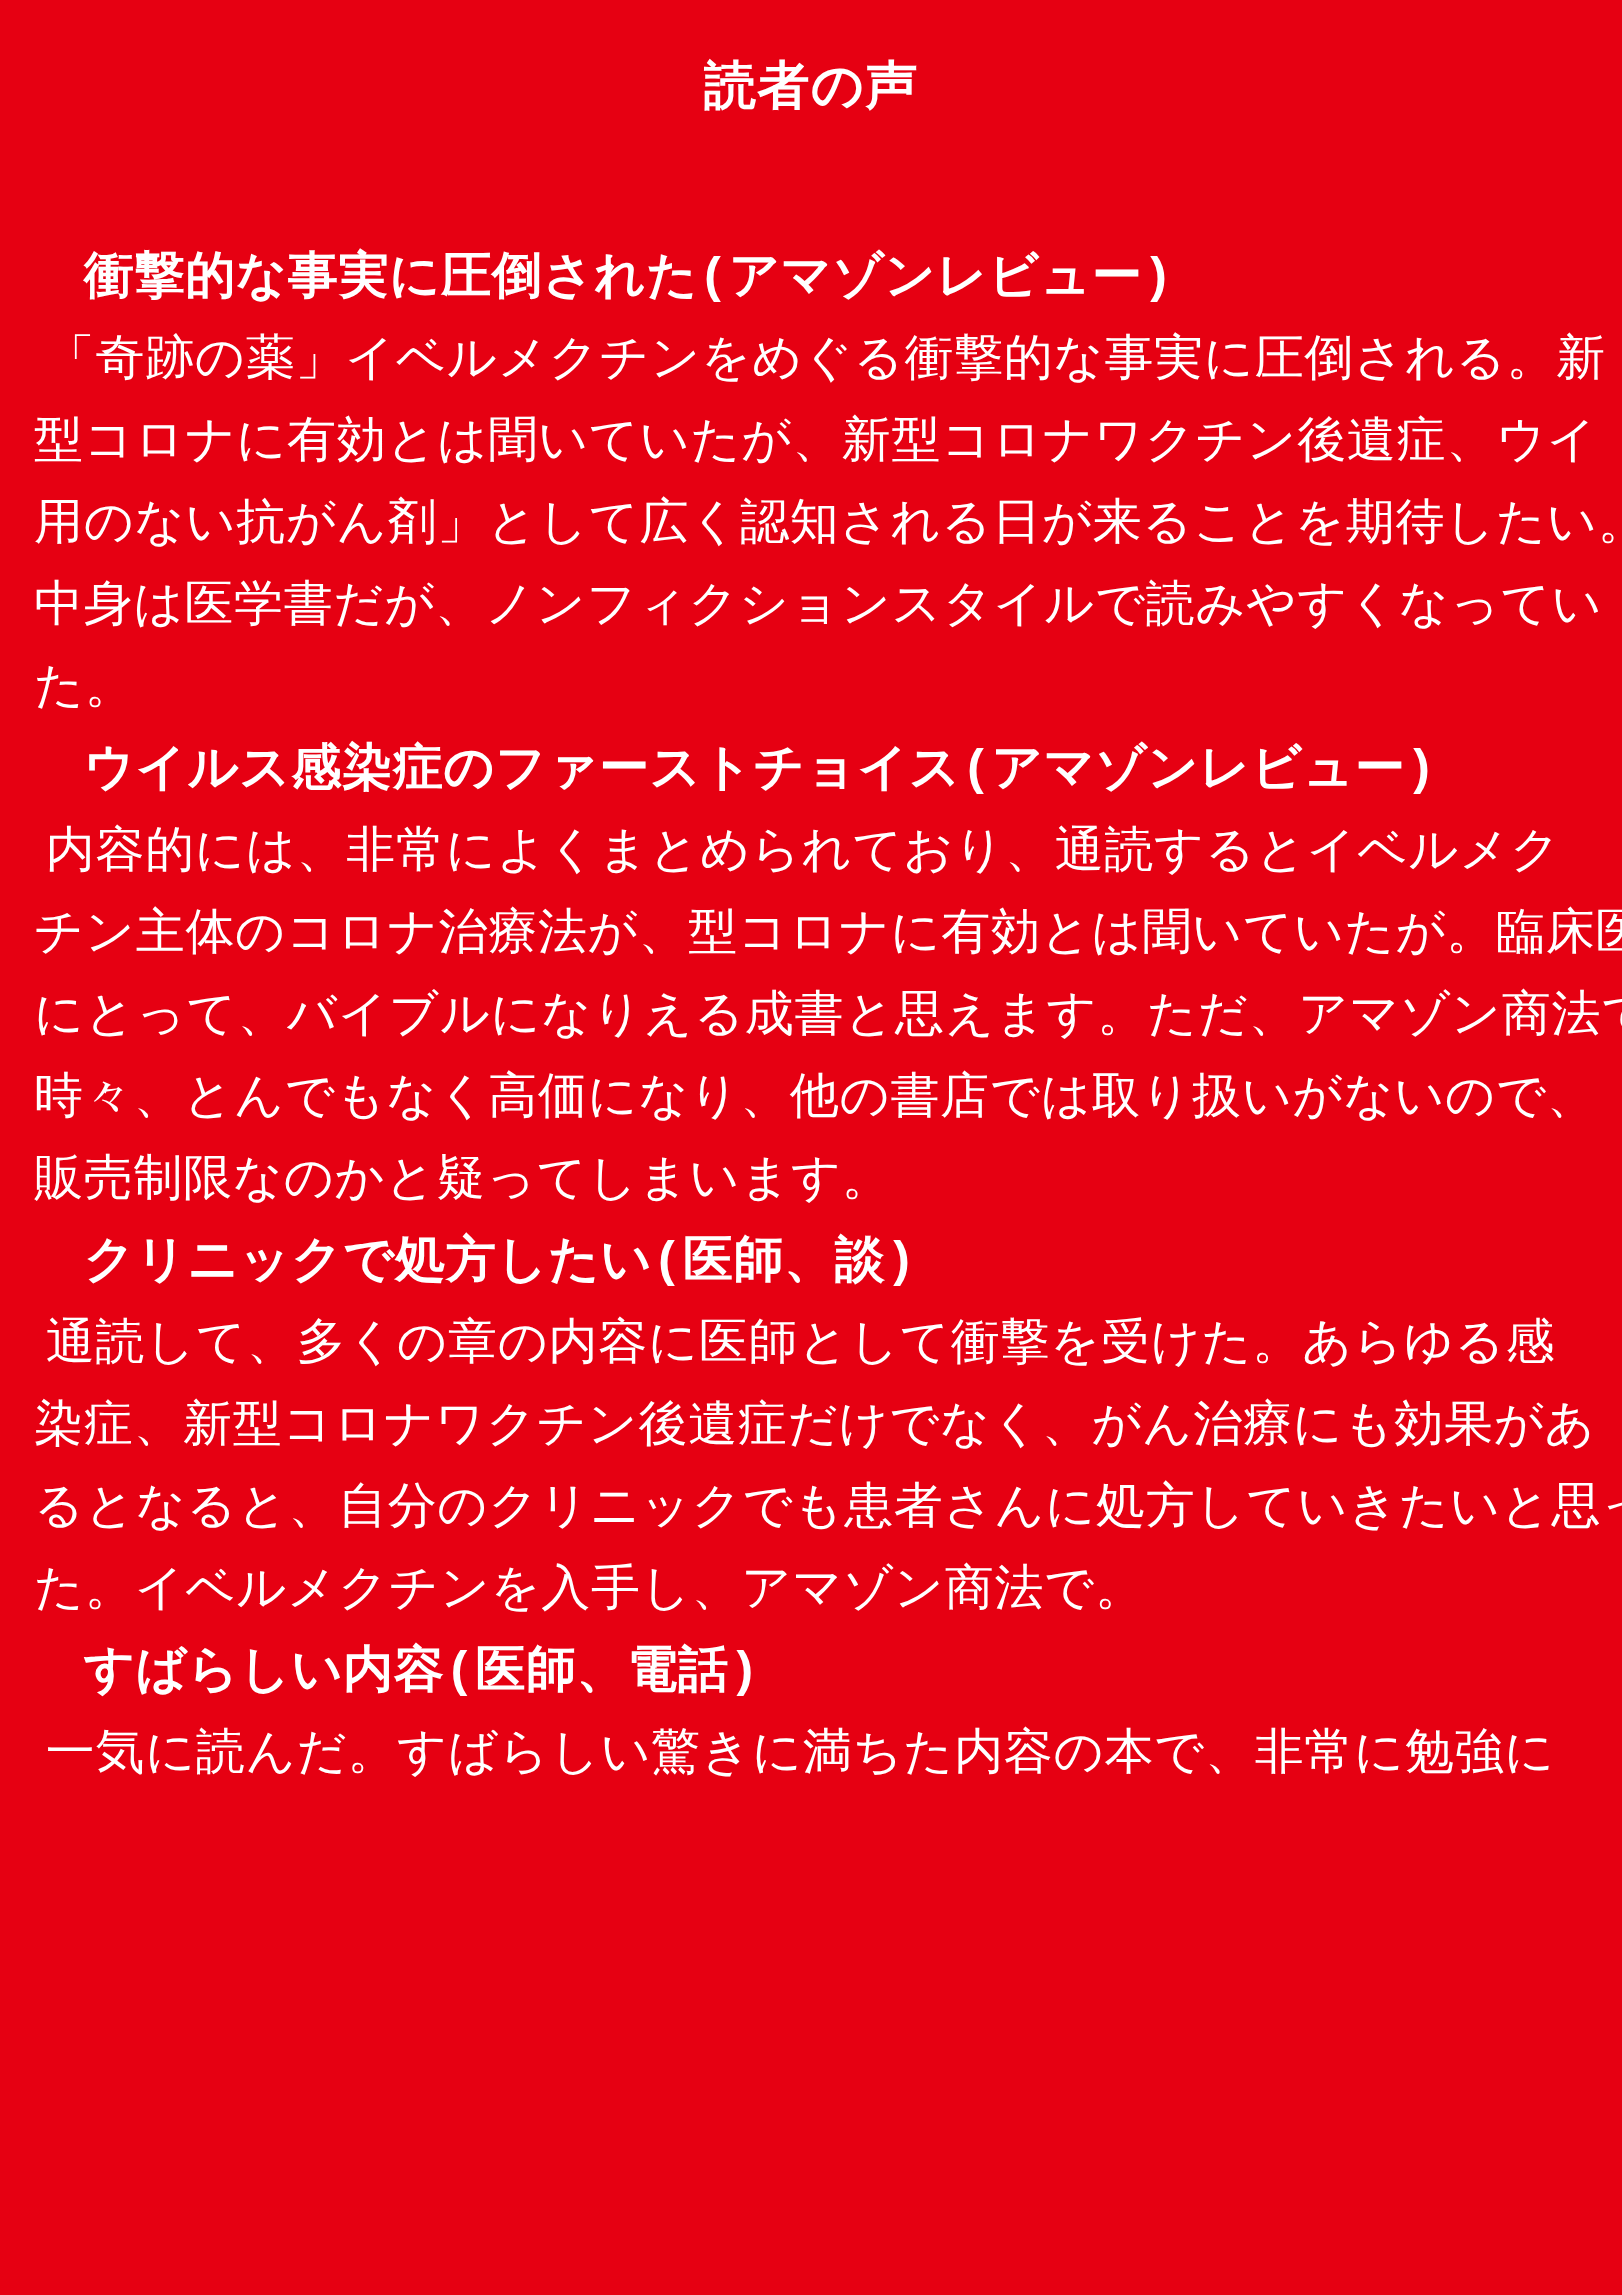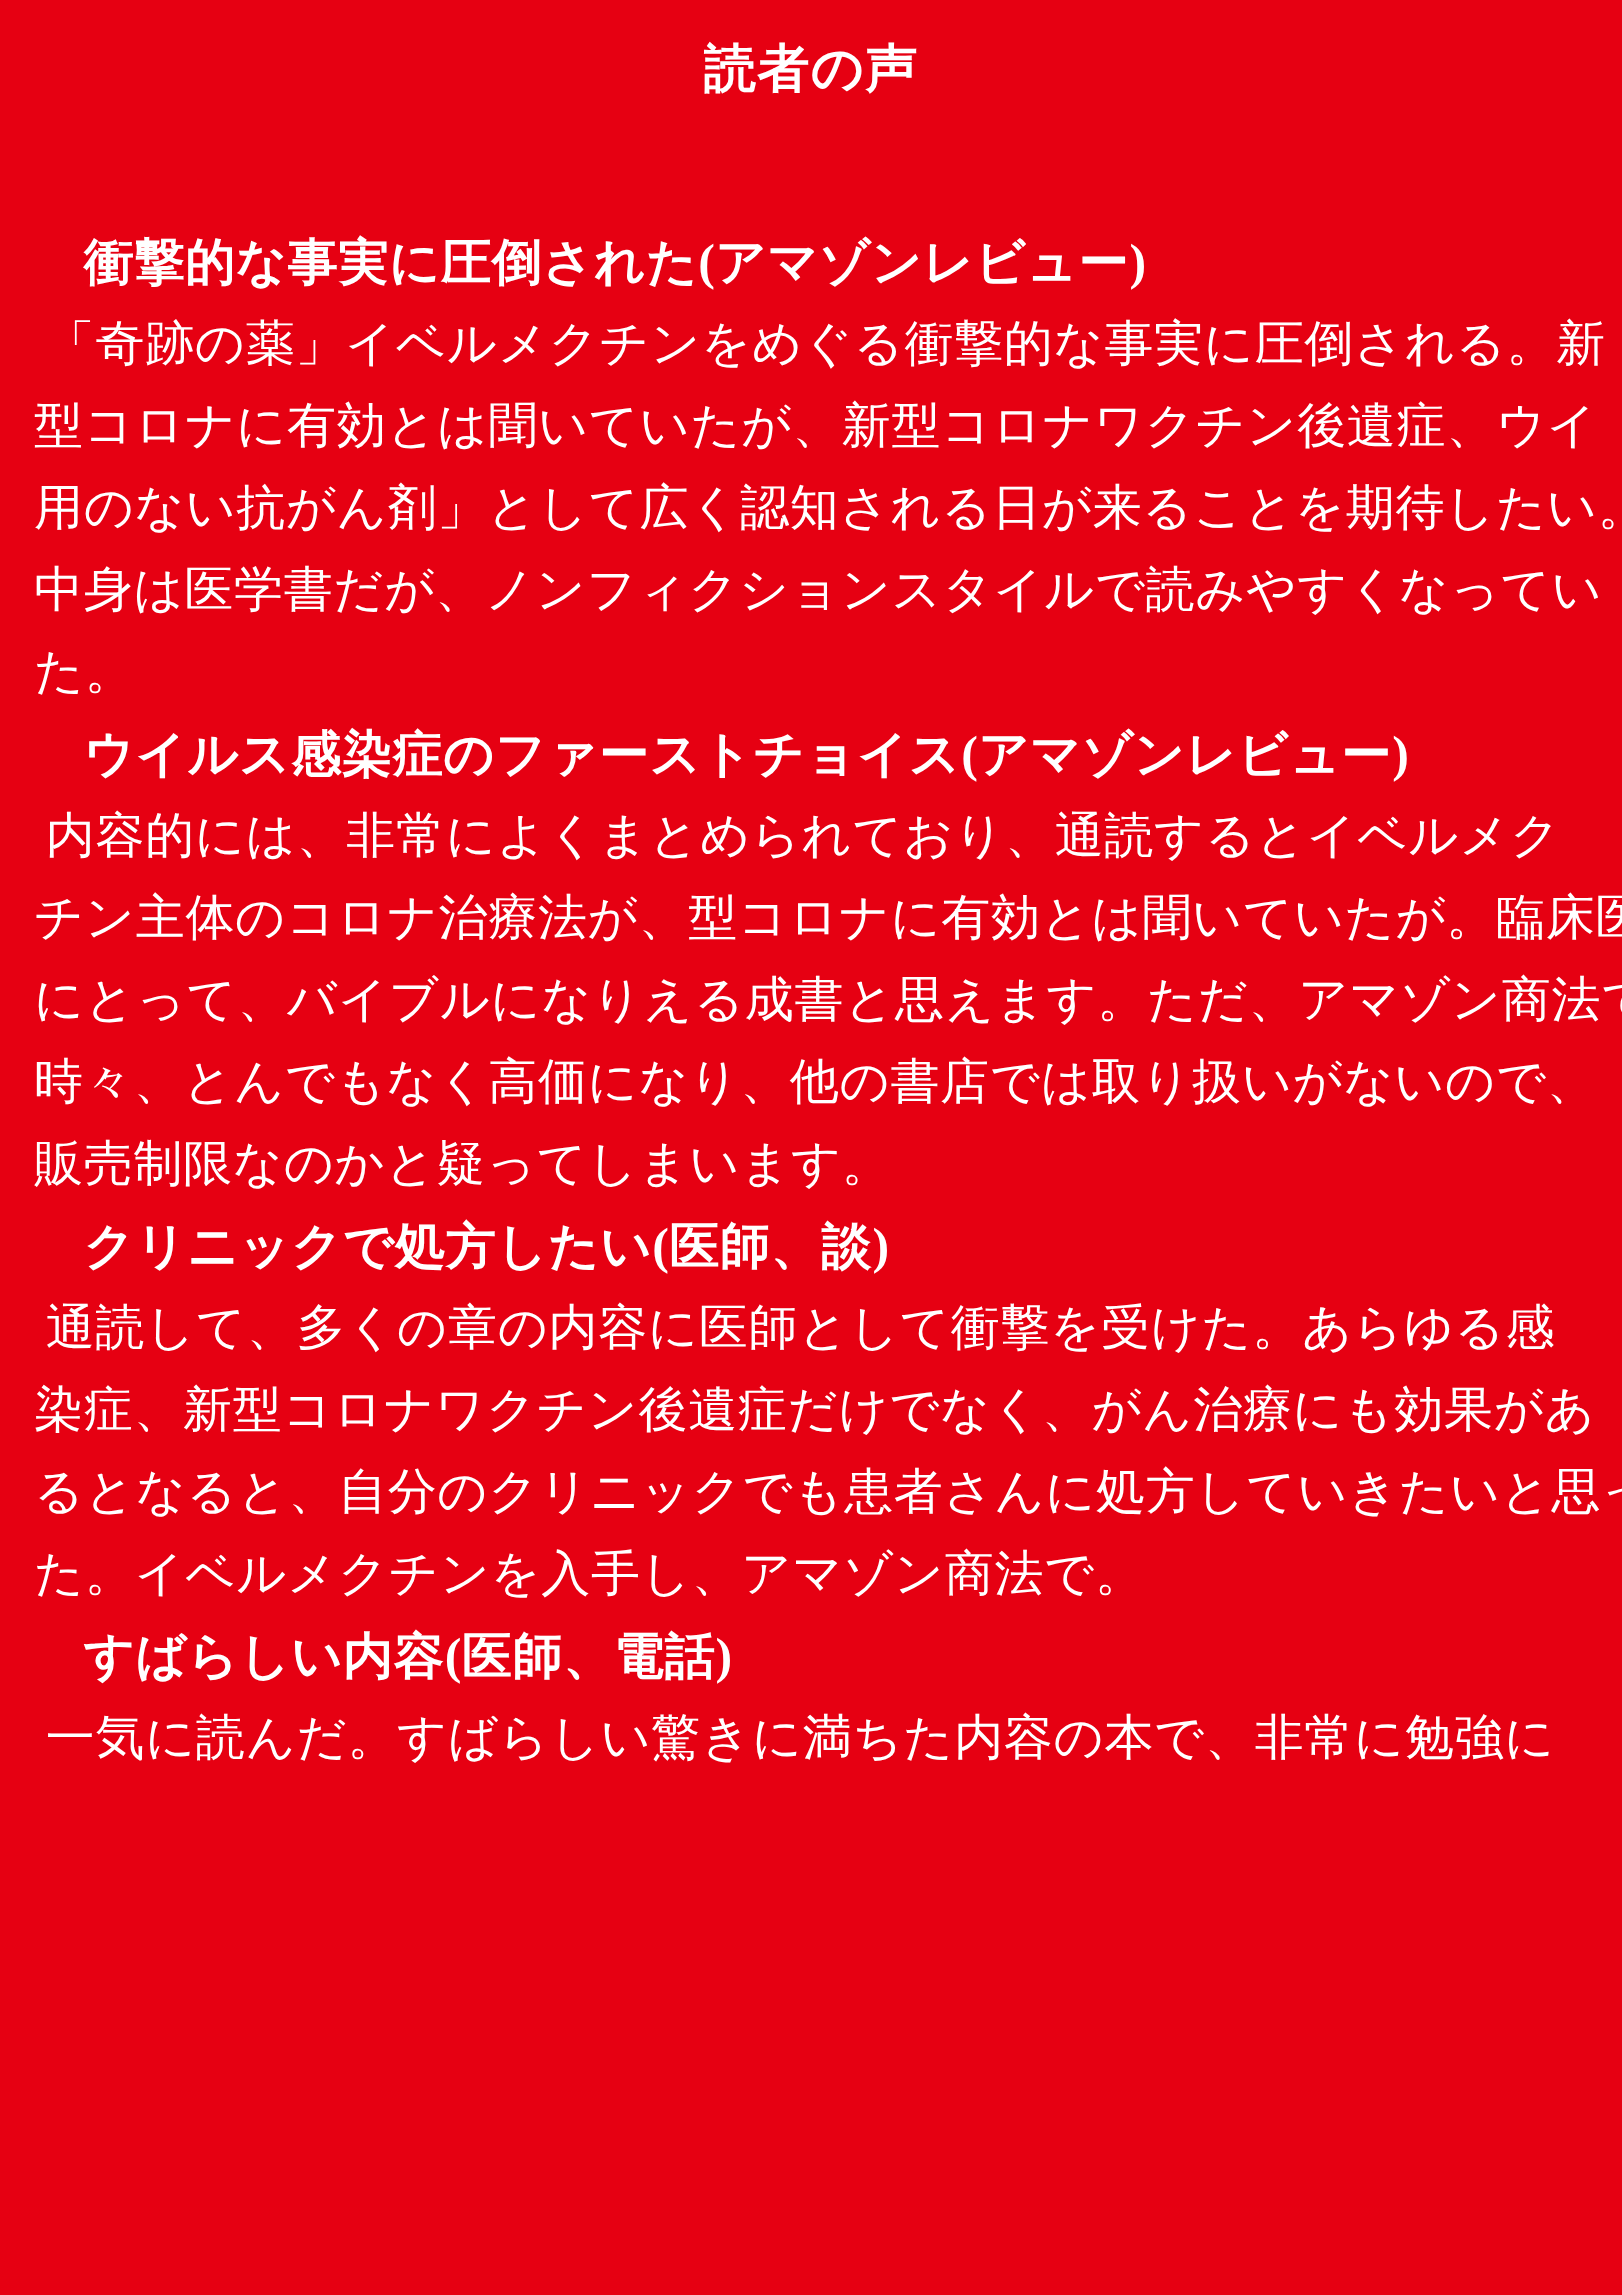--- a/index.html
+++ b/index.html
@@ -11,32 +11,33 @@
     height: 2295px;
     background: #e60012;
     color: #ffffff;
     font-family: "Liberation Serif", "DejaVu Serif", serif;
     overflow: hidden;
   }
   .page {
     box-sizing: border-box;
     width: 1623px;
     height: 2295px;
-    padding: 28px 34px 39px 34px;
+    padding: 45px 34px 39px 34px;
   }
   .page-title {
     margin: 0 0 111px 0;
     font-size: 52px;
     line-height: 82px;
     font-weight: bold;
     text-align: center;
     letter-spacing: 1.3px;
   }
   .review {
     margin: 0;
+    font-family: Liberation Mono, monospace;
   }
   .review + .review {
     margin-top: 0;
   }
   .review-heading {
     margin: 0;
     padding-left: 1em;
     font-size: 50px;
     line-height: 82px;
     font-weight: bold;

